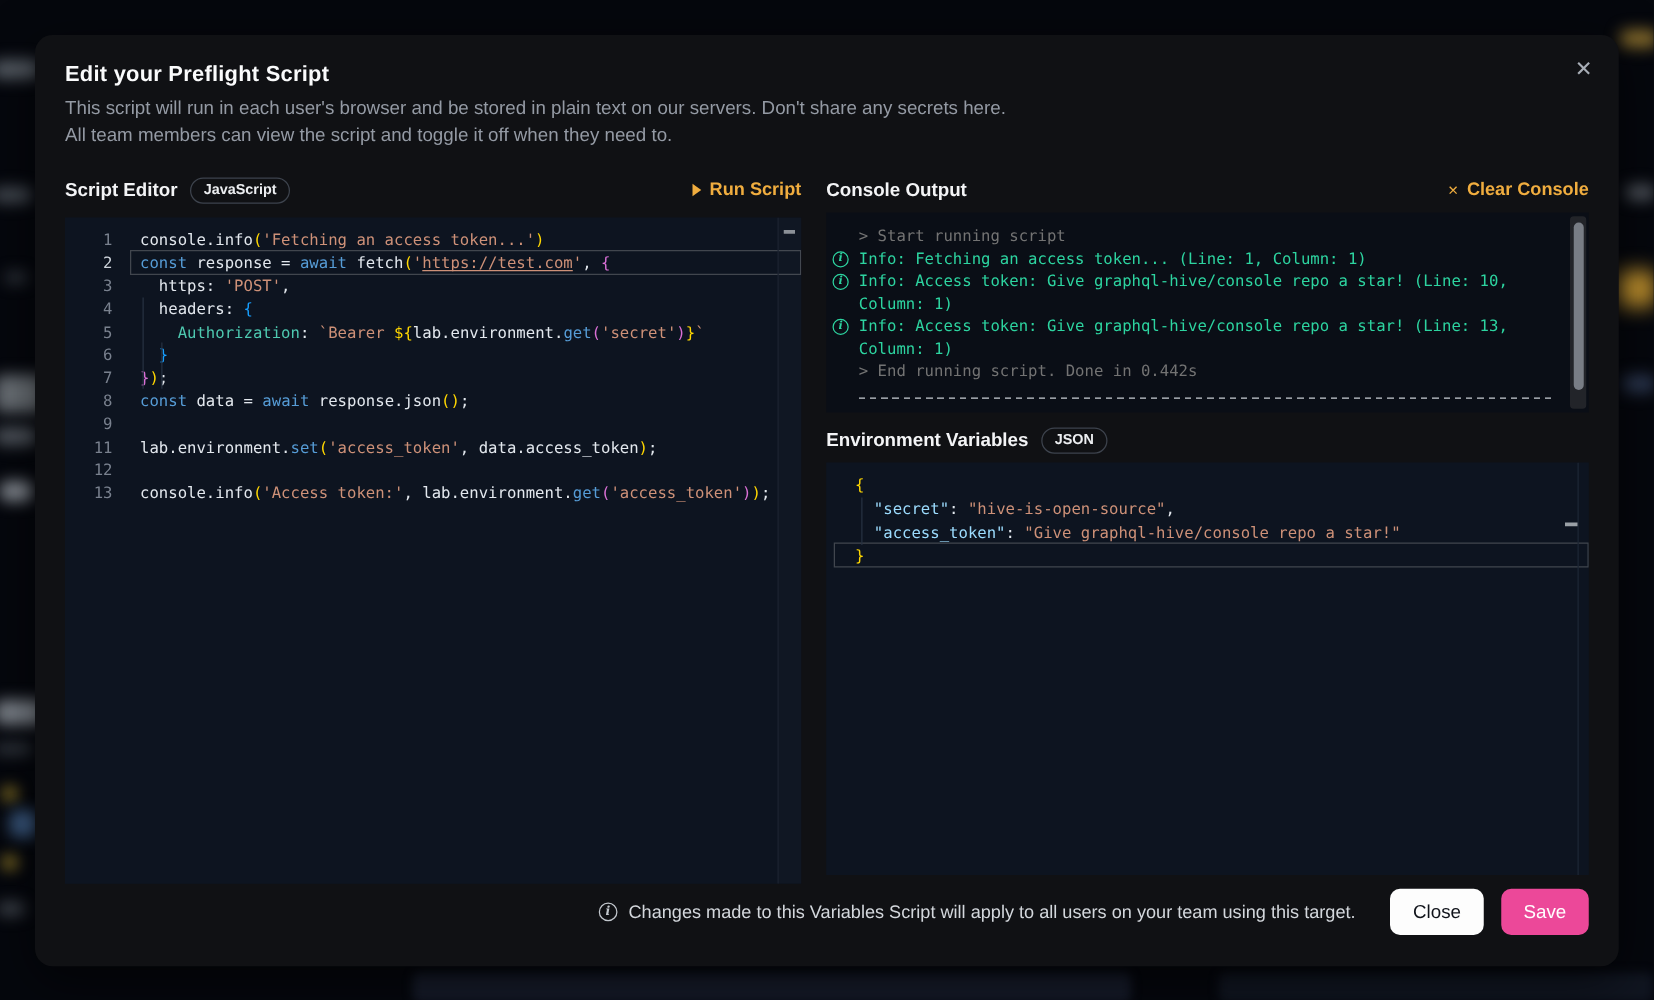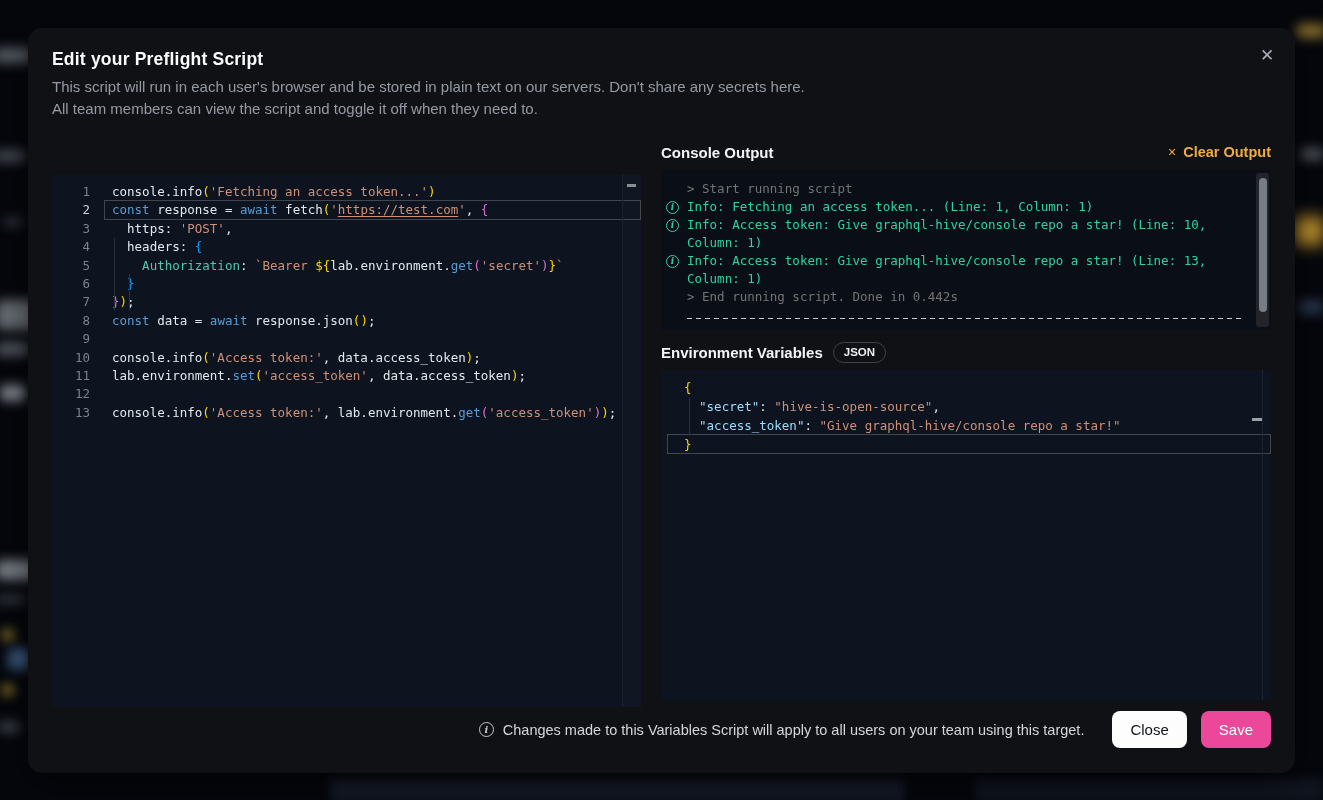--- a/index.html
+++ b/index.html
@@ -143,41 +143,48 @@
   <div class="blob" style="left:975px;top:778px;width:348px;height:24px;background:#101520;filter:blur(4px);"></div>
 </div>
 
 <div class="modal">
   <div class="modal-close">✕</div>
 
   <div class="title">Edit your Preflight Script</div>
   <div class="sub s2">All team members can view the script and toggle it off when they need to.</div>
   <div class="sub s1">This script will run in each user's browser and be stored in plain text on our servers. Don't share any secrets here.</div>
 
+  <div class="sec-head" style="left:24px; top:112px; width:589px;">
+    <span class="sec-title">Script Editor</span>
+    <span class="pill">JavaScript</span>
+    <button class="accent-btn" style="margin-left:auto;">
+      <span class="play-tri"></span>
+      <span>Run Script</span>
+    </button>
+  </div>
 
   <div class="sec-head" style="left:633px; top:112px; width:610px;">
     <span class="sec-title">Console Output</span>
     <button class="accent-btn" style="margin-left:auto;">
       <span class="x-glyph">×</span>
-      <span>Clear Output</span>
+      <span>Clear Console</span>
     </button>
   </div>
 
   <div class="panel" id="script-panel">
     <div class="code-area" id="script-code">
         <div class="code-line"><span class="ln">1</span><span class="lt"><span class="c-p">console.info</span><span class="c-b1">(</span><span class="c-s">'Fetching an access token...'</span><span class="c-b1">)</span></span></div>
         <div class="code-line current"><span class="ln">2</span><span class="lt"><span class="c-k">const</span><span class="c-p"> response = </span><span class="c-k">await</span><span class="c-p"> fetch</span><span class="c-b1">(</span><span class="c-s">'</span><span class="c-u">https://test.com</span><span class="c-s">'</span><span class="c-p">, </span><span class="c-b2">{</span></span><div class="hl" style="position: absolute;"></div></div>
         <div class="code-line"><span class="ln">3</span><span class="lt"><span class="c-p">  https: </span><span class="c-s">'POST'</span><span class="c-p">,</span></span></div>
         <div class="code-line"><span class="ln">4</span><span class="lt"><span class="c-p">  headers: </span><span class="c-b3">{</span></span></div>
         <div class="code-line"><span class="ln">5</span><span class="lt"><span class="c-p">    </span><span class="c-t">Authorization</span><span class="c-p">: </span><span class="c-s">`Bearer </span><span class="c-b1">${</span><span class="c-p">lab.environment.</span><span class="c-k">get</span><span class="c-b2">(</span><span class="c-s">'secret'</span><span class="c-b2">)</span><span class="c-b1">}</span><span class="c-s">`</span></span></div>
         <div class="code-line"><span class="ln">6</span><span class="lt"><span class="c-p">  </span><span class="c-b3">}</span></span></div>
         <div class="code-line"><span class="ln">7</span><span class="lt"><span class="c-b2">}</span><span class="c-b1">)</span><span class="c-p">;</span></span></div>
         <div class="code-line"><span class="ln">8</span><span class="lt"><span class="c-k">const</span><span class="c-p"> data = </span><span class="c-k">await</span><span class="c-p"> response.json</span><span class="c-b1">()</span><span class="c-p">;</span></span></div>
         <div class="code-line"><span class="ln">9</span><span class="lt"></span></div>
-        <div class="code-line"><span class="ln">10</span><span class="lt"><span class="c-p">console.info</span><span class="c-b1">(</span><span class="c-s">'Access token:'</span><span class="c-p">, data.access_token</span><span class="c-b1">)</span><span class="c-p">;</span></span></div>
         <div class="code-line"><span class="ln">11</span><span class="lt"><span class="c-p">lab.environment.</span><span class="c-k">set</span><span class="c-b1">(</span><span class="c-s">'access_token'</span><span class="c-p">, data.access_token</span><span class="c-b1">)</span><span class="c-p">;</span></span></div>
         <div class="code-line"><span class="ln">12</span><span class="lt"></span></div>
         <div class="code-line"><span class="ln">13</span><span class="lt"><span class="c-p">console.info</span><span class="c-b1">(</span><span class="c-s">'Access token:'</span><span class="c-p">, lab.environment.</span><span class="c-k">get</span><span class="c-b2">(</span><span class="c-s">'access_token'</span><span class="c-b2">)</span><span class="c-b1">)</span><span class="c-p">;</span></span></div>
       </div>
     <div class="indent-guide" style="left:61.5px; top:64px; height:73px;"></div>
     <div class="indent-guide" style="left:76.5px; top:100px; height:37px;"></div>
     <div class="scroll-gutter">
       <div class="ruler-dash" style="right:5px; top:10px; width:9px;"></div>
     </div>
   </div>

